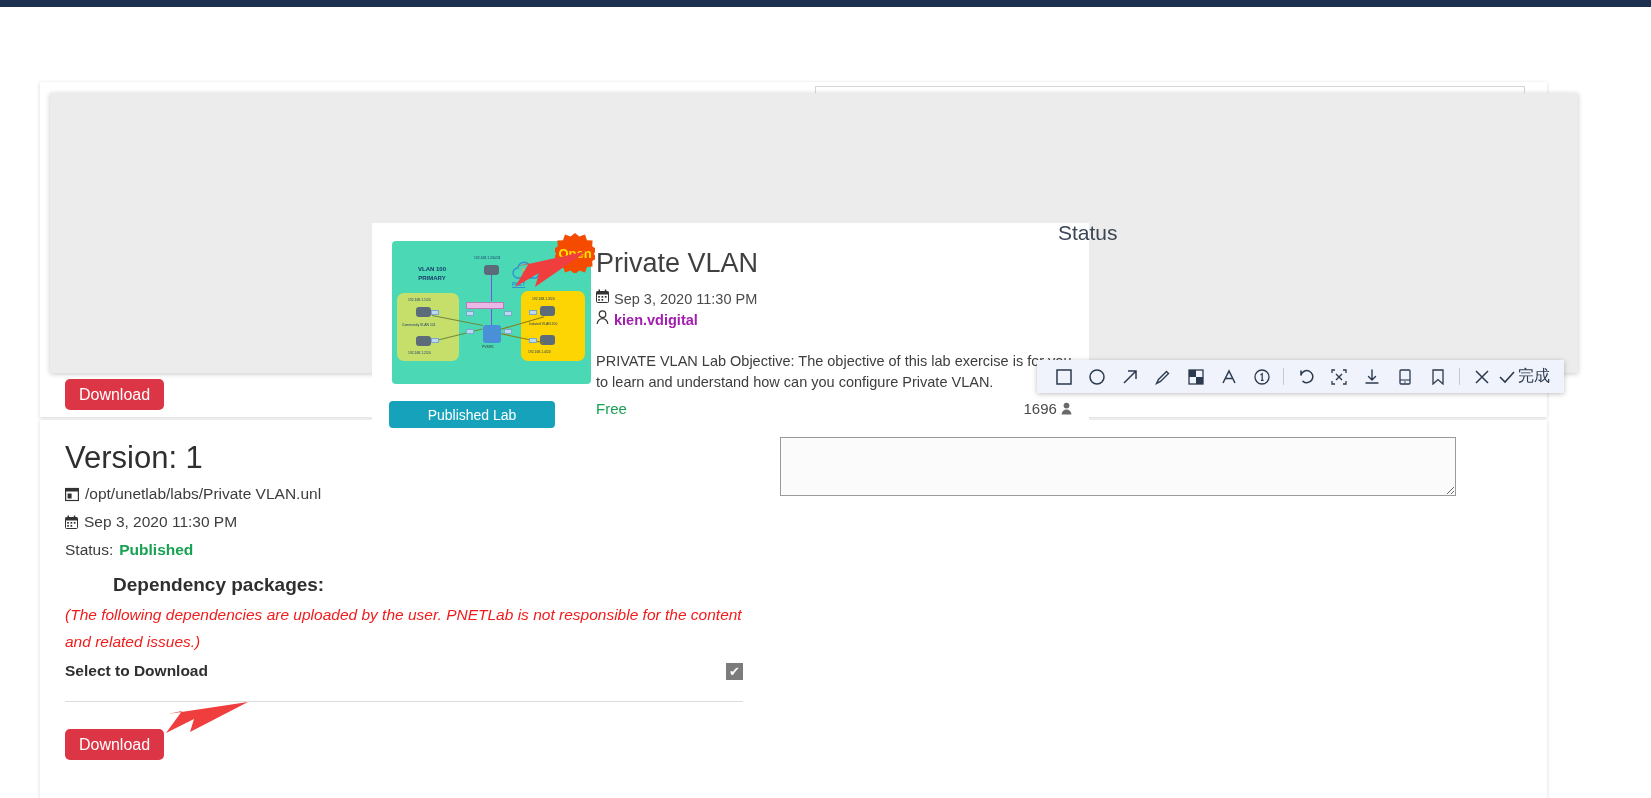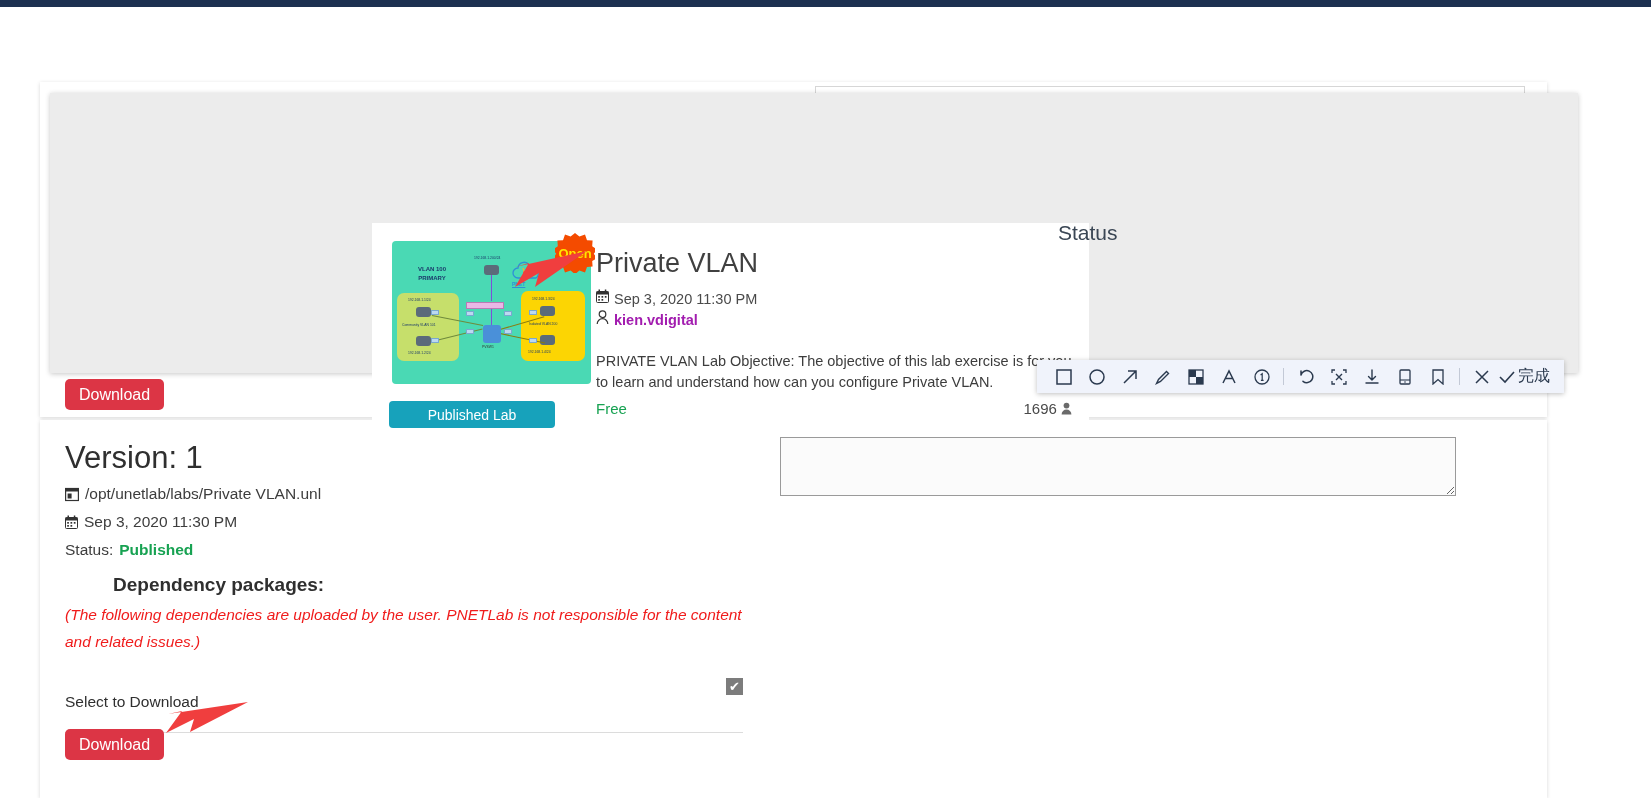--- a/index.html
+++ b/index.html
@@ -203,21 +203,21 @@
   .dep-note {
     position: absolute; left: 65px; top: 601px; width: 690px;
     font-size: 15.5px; color: #f01c1c; font-style: italic; font-weight: normal;
     line-height: 27px;
   }
   .select-row {
     position: absolute; left: 65px; top: 662px; width: 678px;
     display: flex; align-items: center; justify-content: space-between;
     padding-bottom: 21px; border-bottom: 1px solid #dcdcdc;
   }
-  .select-label { font-size: 15.5px; font-weight: normal; color: #2f2f2f; margin-top: 31px; }
+  .select-label { font-size: 15.5px; font-weight: bold; color: #2f2f2f; }
   .chk {
     width: 17px; height: 17px; background: #7c7c7c;
     display: flex; align-items: center; justify-content: center;
     color: #ffffff; font-size: 13px; line-height: 1; cursor: pointer;
   }
 
   
   .note-area {
     position: absolute; left: 780px; top: 437px; width: 676px; height: 59px;
     background: #fbfbfb; border: 1px solid #9a9a9a;

